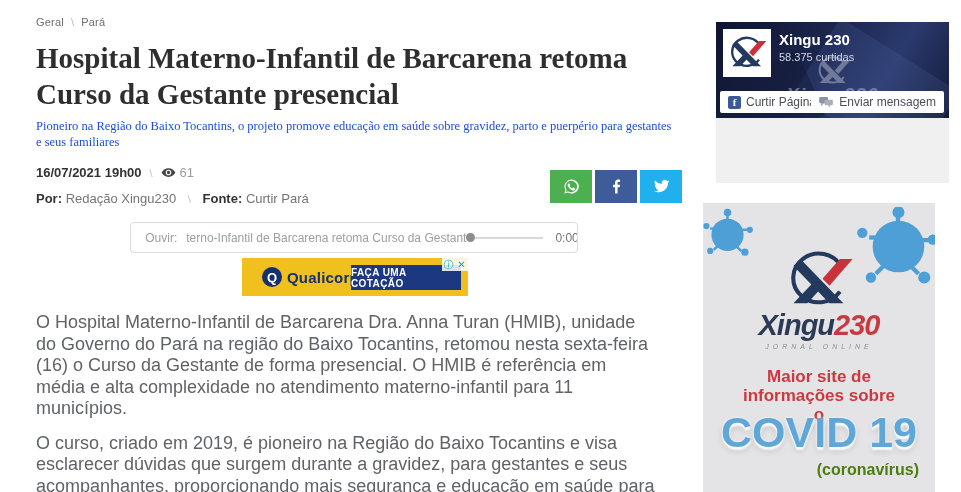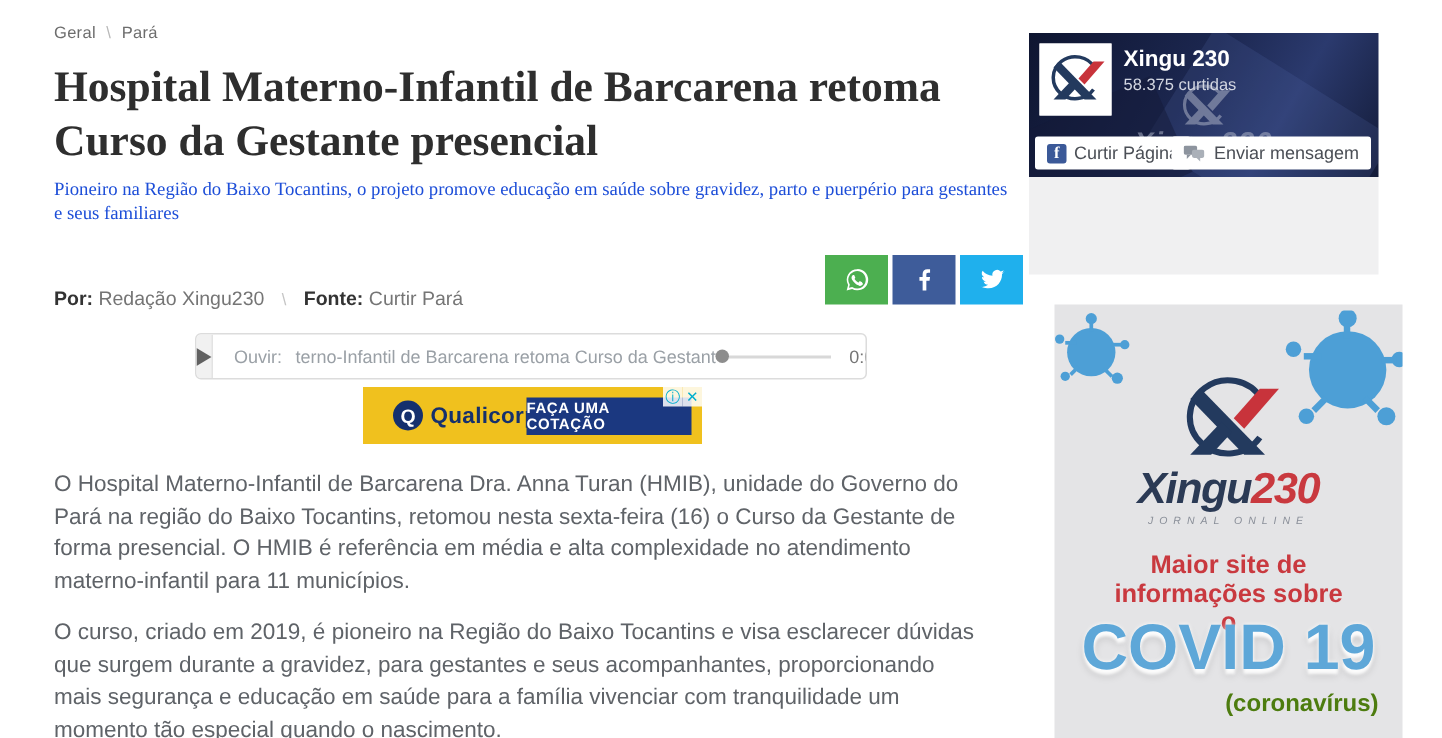--- a/index.html
+++ b/index.html
@@ -24,21 +24,21 @@
   .byline .b { font-weight:bold; color:#333; }
 
   
   .share { position:absolute; left:550px; top:170px; display:flex; gap:3px; }
   .share-btn { width:42px; height:33px; display:flex; align-items:center; justify-content:center; cursor:pointer; }
   .share-btn svg { width:17px; height:17px; fill:#fff; }
 
   
   .player { position:absolute; left:130px; top:222px; width:448px; height:31px;
             border:1px solid #dcdcdc; border-radius:4px; background:#fff;
-            display:flex; align-items:center; overflow:hidden; }
+            display:flex; align-items:center; overflow:hidden;justify-content:center; }
   .player .play { width:42px; height:100%; background:#f1f1f1; border-right:1px solid #e3e3e3;
                   display:flex; align-items:center; justify-content:center; cursor:pointer; }
   .player .play .tri { width:0; height:0; border-left:10px solid #616161;
                        border-top:6px solid transparent; border-bottom:6px solid transparent; }
   .player .lbl { font-size:12px; color:#9aa0a6; margin-left:14px; white-space:nowrap; }
   .player .lbl .pre { margin-right:9px; }
   .player .slider { display:flex; align-items:center; margin-left:auto; }
   .player .knob { width:9px; height:9px; border-radius:50%; background:#8d8d8d; }
   .player .track { width:68px; height:2px; background:#d8d8d8; }
   .player .time { font-size:12px; color:#757575; margin:0 9px 0 12px; }
@@ -52,24 +52,24 @@
   .q-name { font-size:15px; font-weight:bold; color:#15306d; margin-left:5px; letter-spacing:.2px; }
   .ad-cta { position:absolute; right:7px; top:7px; width:110px; height:25px; background:#1b3880;
             color:#fff; font-size:10px; font-weight:bold; letter-spacing:.4px;
             display:flex; align-items:center; justify-content:center; cursor:pointer; }
   .ad-choices { position:absolute; top:0; right:0; display:flex; }
   .ad-choices span { font-size:10px; color:#00aecd; background:rgba(255,255,255,.85);
                      width:13px; height:13px; display:flex; align-items:center; justify-content:center; cursor:pointer; }
 
   
   .paragraphs { position:absolute; left:36px; top:312px; width:620px; }
-  .paragraphs p { font-size:15px; line-height:21.5px; color:#5f6368; margin-bottom:13px; }
-
-  
-  .fb-widget { position:absolute; left:686px; top:22px; width:233px; height:161px; }
+  .paragraphs p { font-size:18px; line-height:21.5px; color:#5f6368; margin-bottom:13px; }
+
+  
+  .fb-widget { position:absolute; left:716px; top:22px; width:233px; height:161px; }
   .fb-cover { position:relative; width:100%; height:96px; overflow:hidden;
               background:linear-gradient(120deg,#0e1530 0%, #1c2750 45%, #2b3a6e 70%, #131b38 100%); }
   .fb-cover .shard1 { position:absolute; width:140px; height:90px; background:rgba(90,110,180,.18);
                       transform:rotate(32deg); left:90px; top:26px; }
   .fb-cover .shard2 { position:absolute; width:120px; height:70px; background:rgba(20,26,55,.5);
                       transform:rotate(-24deg); left:-20px; top:50px; }
   .fb-avatar { position:absolute; left:7px; top:7px; width:48px; height:48px; background:#fff;
                border:1px solid #fff; display:flex; align-items:center; justify-content:center; }
   .fb-name { position:absolute; left:63px; top:9px; font-size:15px; font-weight:bold; color:#fff; }
   .fb-likes { position:absolute; left:63px; top:29px; font-size:11px; color:#d3d7e2; }
@@ -111,20 +111,28 @@
 
   <div class="main">
     <div class="breadcrumb">
       <span>Geral</span><span class="sep">\</span><span>Pará</span>
     </div>
 
     <h1 class="title">Hospital Materno-Infantil de Barcarena retoma Curso da Gestante presencial</h1>
 
     <p class="subtitle">Pioneiro na Região do Baixo Tocantins, o projeto promove educação em saúde sobre gravidez, parto e puerpério para gestantes e seus familiares</p>
 
+    <div class="meta">
+      <span class="date">16/07/2021 19h00</span>
+      <span class="sep">\</span>
+      <svg class="eye" viewBox="0 0 24 24" fill="#444">
+          <path d="M12 5C7 5 2.7 8.1 1 12c1.7 3.9 6 7 11 7s9.3-3.1 11-7c-1.7-3.9-6-7-11-7zm0 11.5a4.5 4.5 0 1 1 0-9 4.5 4.5 0 0 1 0 9zm0-7.2a2.7 2.7 0 1 0 0 5.4 2.7 2.7 0 0 0 0-5.4z"></path>
+        </svg>
+      <span class="views">61</span>
+    </div>
 
     <div class="byline">
       <span class="b">Por:</span>
       <span>Redação Xingu230</span>
       <span class="sep">\</span>
       <span class="b">Fonte:</span>
       <span>Curtir Pará</span>
     </div>
   </div>
 

